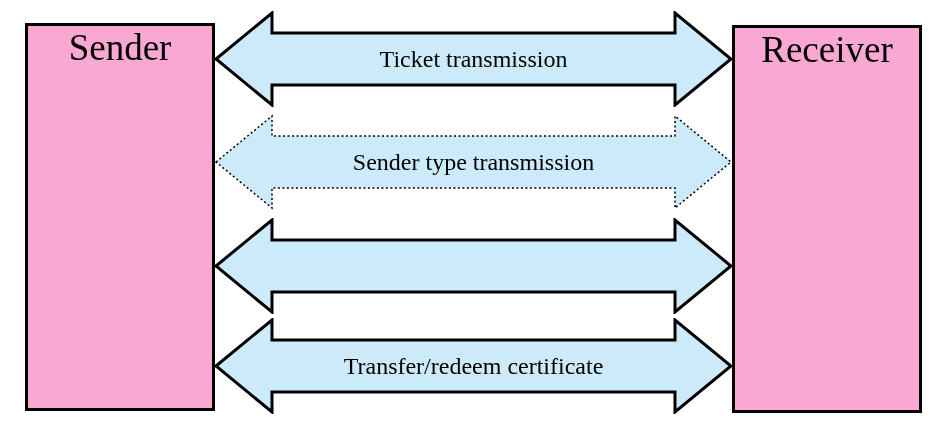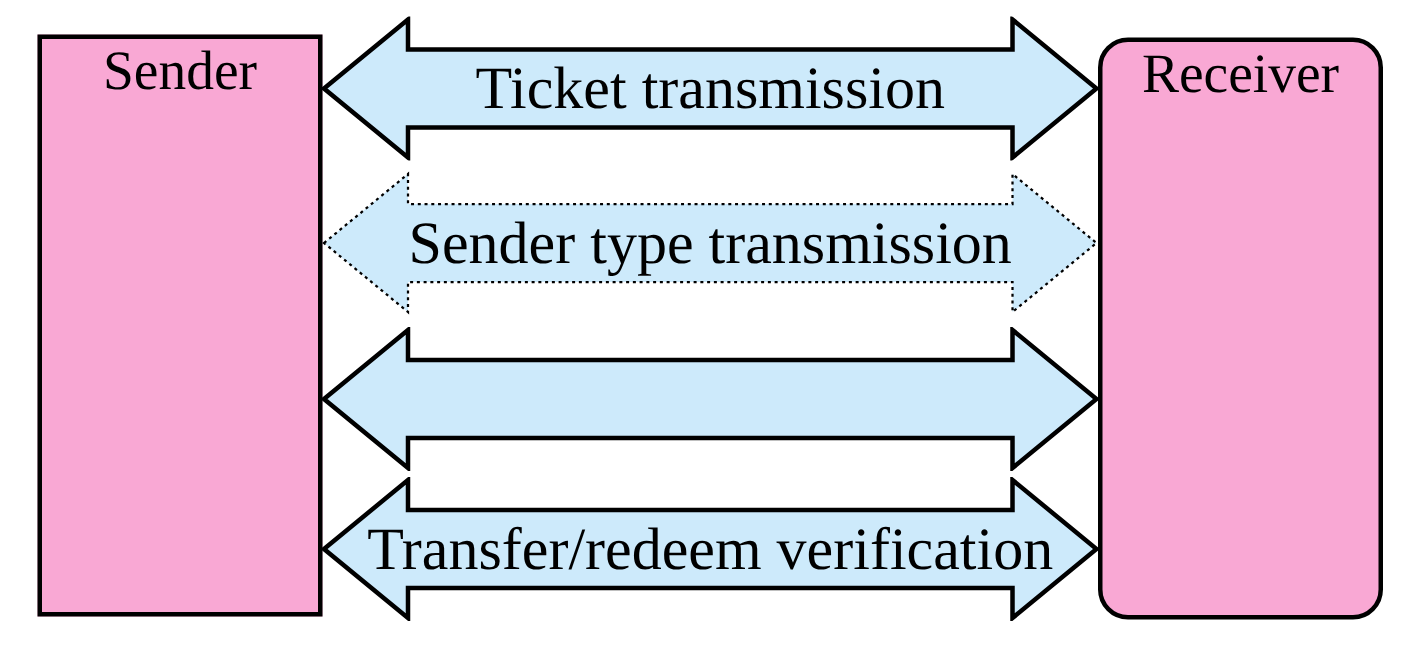--- a/index.html
+++ b/index.html
@@ -19,21 +19,21 @@
     width: 190px;
     height: 388px;
     border: 3px solid #000000;
     background: #f9a8d4;
     display: flex;
     justify-content: center;
     font-size: 37px;
     color: #000000;
   }
   .node-sender { left: 25px; top: 23px; }
-  .node-receiver { left: 732px; top: 25px; border-radius: 20px; }
+  .node-receiver { left: 732px; top: 25px; }
 
   .arrow-wrap {
     position: absolute;
     left: 214px;
     width: 519px;
     height: 96px;
   }
   .arrow-wrap svg { display: block; width: 519px; height: 96px; }
   .arrow-solid polygon {
     stroke: #000000;
@@ -47,21 +47,21 @@
     stroke-linejoin: miter;
   }
   .arrow-label {
     position: absolute;
     left: 0;
     top: 28px;
     width: 519px;
     height: 40px;
     line-height: 40px;
     text-align: center;
-    font-size: 40px;
+    font-size: 24px;
     color: #000000;
     white-space: nowrap;
   }
   .a1 { top: 11px; }
   .a2 { top: 114px; }
   .a3 { top: 218px; }
   .a4 { top: 318px; }
 </style>
 </head>
 <body>
@@ -93,16 +93,16 @@
   <div class="arrow-wrap arrow-solid a3">
     <svg viewBox="0 0 519 96">
       <polygon class="arrow-shape" points="2,48 58,2 58,22 461,22 461,2 517,48 461,94 461,74 58,74 58,94" fill="#CDEAFB"></polygon>
     </svg>
   </div>
 
   <div class="arrow-wrap arrow-solid a4">
     <svg viewBox="0 0 519 96">
       <polygon class="arrow-shape" points="2,48 58,2 58,22 461,22 461,2 517,48 461,94 461,74 58,74 58,94" fill="#CDEAFB"></polygon>
     </svg>
-    <div class="arrow-label">Transfer/redeem verification</div>
+    <div class="arrow-label">Transfer/redeem certificate</div>
   </div>
 
 </div>
 
 </body></html>

